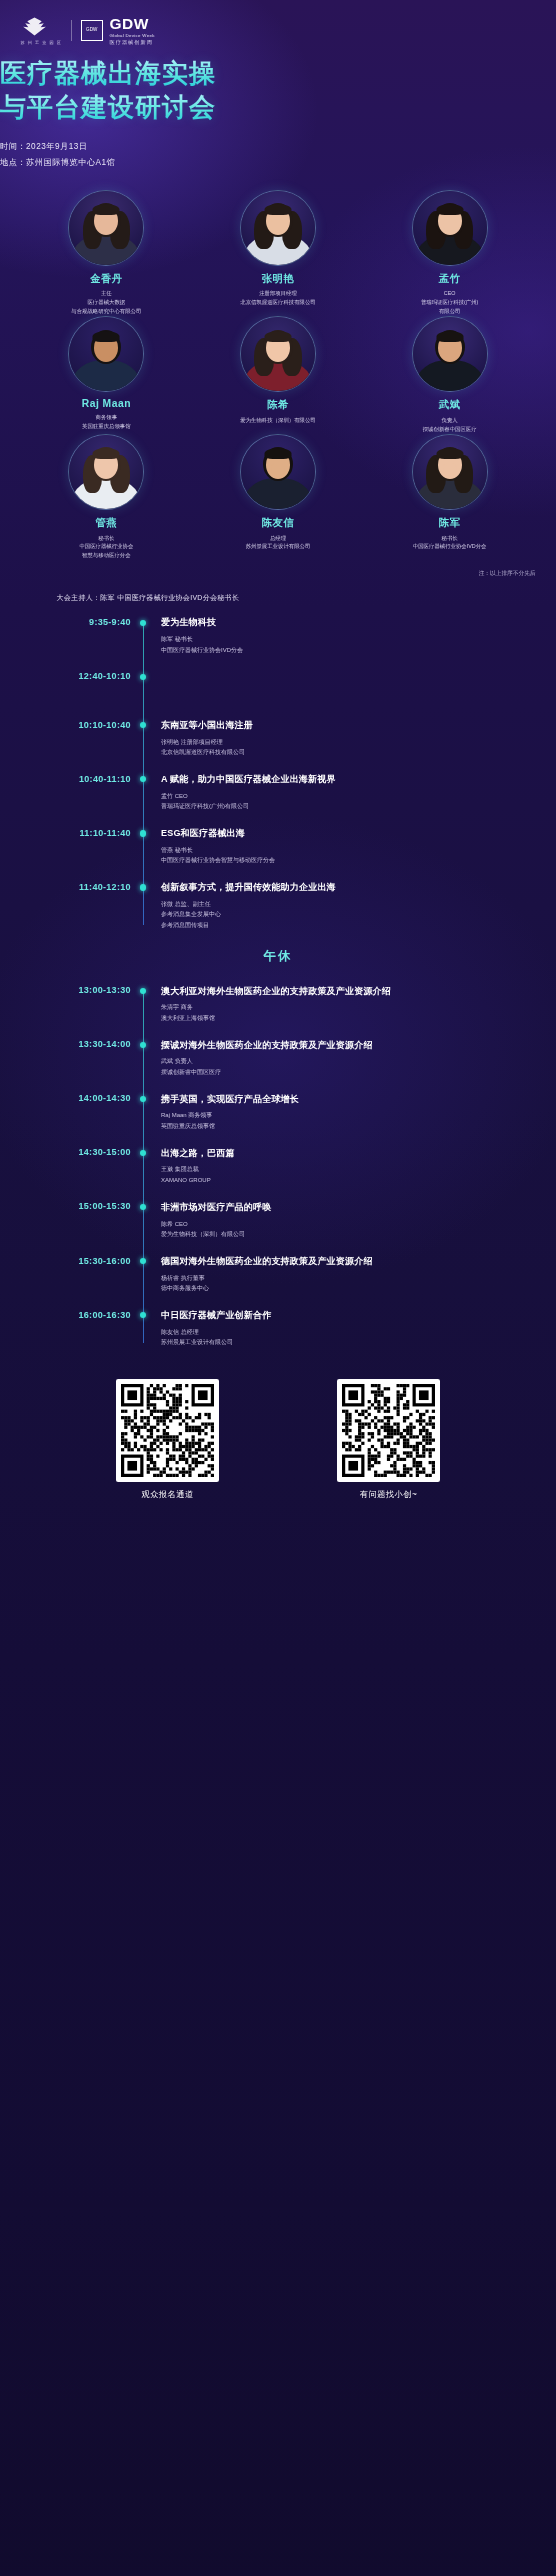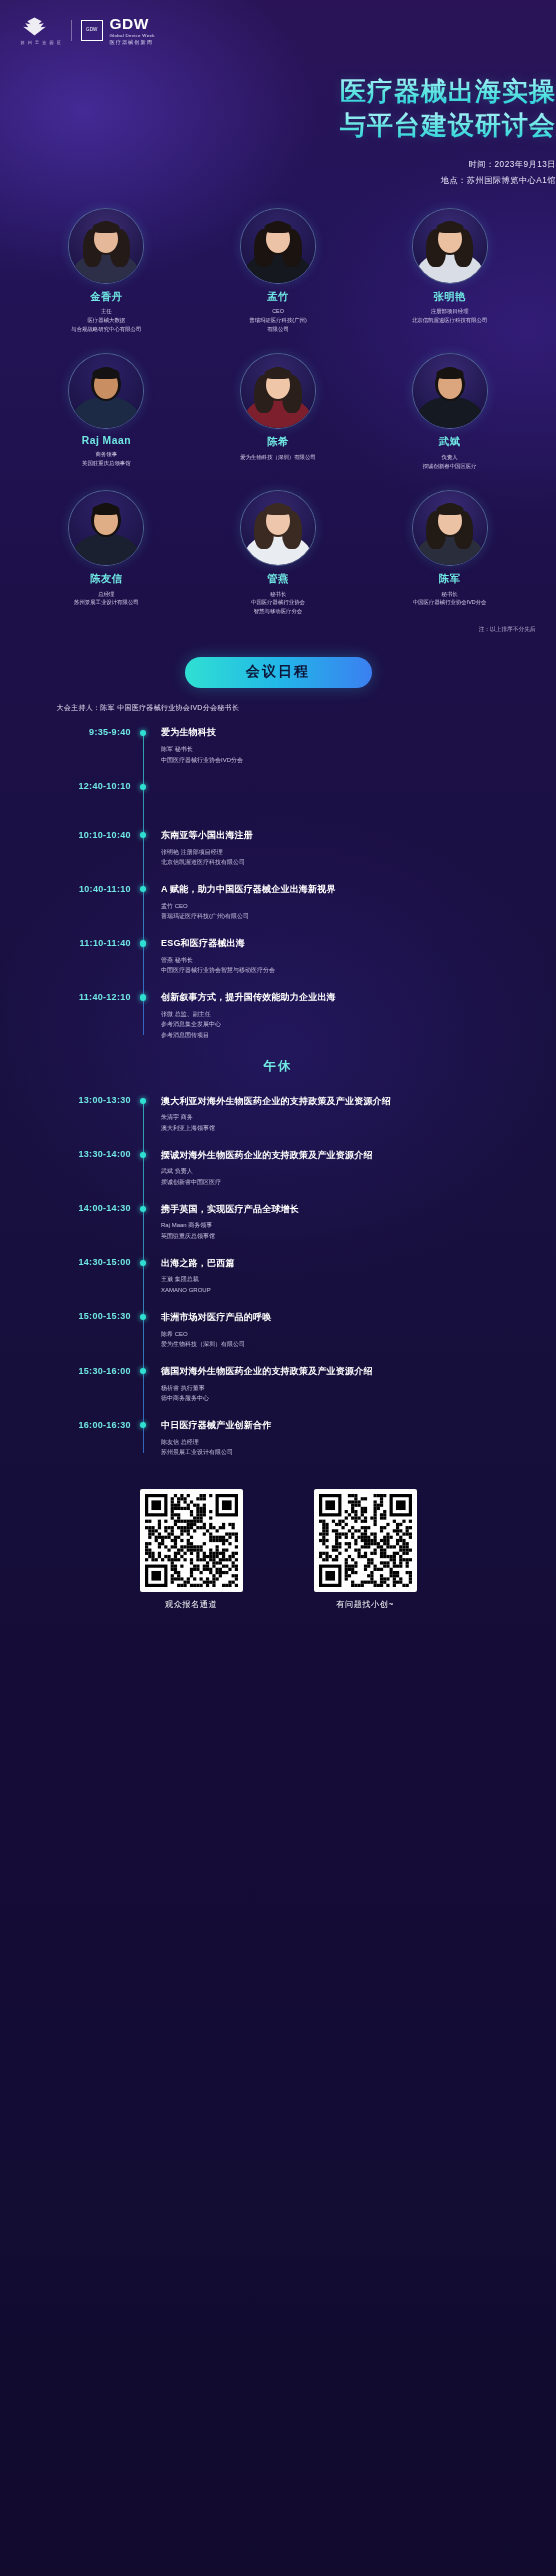--- a/index.html
+++ b/index.html
@@ -49,41 +49,41 @@
     display: flex; align-items: center; justify-content: center;
   }
   .gdw-square span { font-size: 4.6px; line-height: 1.05; text-align:center; color:#fff; }
   .gdw-text .gdw-main {
     font-size: 15.5px; font-weight: bold; letter-spacing: 0.5px; line-height: 1;
   }
   .gdw-text .gdw-sub { font-size: 4.4px; letter-spacing: 0.3px; color:#e6e2f5; margin-top:1.5px;}
   .gdw-text .gdw-cn { font-size: 5.2px; letter-spacing: 1px; color:#d9d3ef; margin-top:1px;}
 
   
-  .title-block { text-align:right; margin-top: 28px; }
+  .title-block { text-align:left; margin-top: 10px; }
   .main-title {
     font-size: 26px;
     font-weight: bold;
     letter-spacing: 1px;
     line-height: 1.34;
     background: linear-gradient(180deg, #bff3ff 0%, #5fe6e0 55%, #21c9d8 100%);
     -webkit-background-clip: text;
     background-clip: text;
     color: transparent;
     text-shadow: 0 0 11.3px rgba(60,220,230,0.18);
   }
   .meta { margin-top: 13.4px; font-size: 8.2px; color: #e9e6f7; line-height: 2.05; letter-spacing:0.5px;}
 
   
   .speakers {
     margin: 17.5px auto 0 auto;
     width: 515px;
     display: grid;
     grid-template-columns: repeat(3, 1fr);
-    row-gap: 19px;
+    row-gap: 0;
   }
   .sp { text-align:center; position: relative; }
   .sp-photo-wrap {
     width: 76px; height: 76px;
     margin: 0 auto;
     position: relative;
   }
   .sp-photo {
     width: 76px; height: 76px;
     border-radius: 50%;
@@ -186,21 +186,21 @@
   .lunch {
     width: 464px; margin: 3.1px auto 14.4px auto;
     text-align: center;
     font-size: 12.4px; font-weight:bold; color:#6fe7e2; letter-spacing: 2.1px;
     padding: 2.1px 0 5.2px 0;
   }
 
   
   .qr-area {
     margin: 31px auto 0 auto;
-    width: 277px;
+    width: 324px;
     display: flex;
     justify-content: space-between;
   }
   .qr-item { text-align: center; }
   .qr-box {
     width: 103px; height: 103px;
     background: #ffffff;
     padding: 5.2px;
     border-radius: 2.1px;
   }
@@ -258,59 +258,59 @@
         <div class="head" style="width:24px;height:28px;background:#e6b89a;top:16.5px;"></div>
         <div class="head" style="width:27px;height:11.3px;background:#241b18;top:13.4px;border-radius:50% 50% 30% 30%;"></div>
         <div class="body" style="width:13.4px;height:11.3px;background:#e6b89a;bottom:34px;border-radius:40%;"></div>
       </div>
     </div>
     <div class="sp-name">金香丹</div>
     <div class="sp-lines">
           <div>主任</div>
           <div>医疗器械大数据</div>
           <div>与合规战略研究中心有限公司</div>
+        </div>
+  </div>
+      <div class="sp">
+    <div class="sp-photo-wrap">
+      <div class="sp-photo">
+        <div class="bg" style="background:radial-gradient(circle at 50% 25%, #382a74, #1a1244 85%);"></div>
+        <div class="body" style="width:68px;height:34px;background:#d8dde6;"></div>
+        <div class="hairL" style="width:19.6px;height:38px;background:#231a16;left:13.4px;top:20.6px;"></div>
+       <div class="hairR" style="width:19.6px;height:38px;background:#231a16;right:13.4px;top:20.6px;"></div>
+        <div class="head" style="width:30px;height:34px;background:#231a16;top:12.4px;"></div>
+        <div class="head" style="width:24px;height:28px;background:#ebc0a0;top:16.5px;"></div>
+        <div class="head" style="width:27px;height:11.3px;background:#231a16;top:13.4px;border-radius:50% 50% 30% 30%;"></div>
+        <div class="body" style="width:13.4px;height:11.3px;background:#ebc0a0;bottom:34px;border-radius:40%;"></div>
+      </div>
+    </div>
+    <div class="sp-name">张明艳</div>
+    <div class="sp-lines">
+          <div>注册部项目经理</div>
+          <div>北京信凯渥道医疗科技有限公司</div>
         </div>
   </div>
       <div class="sp">
     <div class="sp-photo-wrap">
       <div class="sp-photo">
         <div class="bg" style="background:radial-gradient(circle at 50% 25%, #2f2468, #1a1244 85%);"></div>
         <div class="body" style="width:68px;height:34px;background:#16181f;"></div>
         <div class="hairL" style="width:19.6px;height:38px;background:#1b1310;left:13.4px;top:20.6px;"></div>
        <div class="hairR" style="width:19.6px;height:38px;background:#1b1310;right:13.4px;top:20.6px;"></div>
         <div class="head" style="width:30px;height:34px;background:#1b1310;top:12.4px;"></div>
         <div class="head" style="width:24px;height:28px;background:#ecc3a6;top:16.5px;"></div>
         <div class="head" style="width:27px;height:11.3px;background:#1b1310;top:13.4px;border-radius:50% 50% 30% 30%;"></div>
         <div class="body" style="width:13.4px;height:11.3px;background:#ecc3a6;bottom:34px;border-radius:40%;"></div>
       </div>
     </div>
     <div class="sp-name">孟竹</div>
     <div class="sp-lines">
           <div>CEO</div>
           <div>普瑞玛证医疗科技(广州)</div>
           <div>有限公司</div>
-        </div>
-  </div>
-      <div class="sp">
-    <div class="sp-photo-wrap">
-      <div class="sp-photo">
-        <div class="bg" style="background:radial-gradient(circle at 50% 25%, #382a74, #1a1244 85%);"></div>
-        <div class="body" style="width:68px;height:34px;background:#d8dde6;"></div>
-        <div class="hairL" style="width:19.6px;height:38px;background:#231a16;left:13.4px;top:20.6px;"></div>
-       <div class="hairR" style="width:19.6px;height:38px;background:#231a16;right:13.4px;top:20.6px;"></div>
-        <div class="head" style="width:30px;height:34px;background:#231a16;top:12.4px;"></div>
-        <div class="head" style="width:24px;height:28px;background:#ebc0a0;top:16.5px;"></div>
-        <div class="head" style="width:27px;height:11.3px;background:#231a16;top:13.4px;border-radius:50% 50% 30% 30%;"></div>
-        <div class="body" style="width:13.4px;height:11.3px;background:#ebc0a0;bottom:34px;border-radius:40%;"></div>
-      </div>
-    </div>
-    <div class="sp-name">张明艳</div>
-    <div class="sp-lines">
-          <div>注册部项目经理</div>
-          <div>北京信凯渥道医疗科技有限公司</div>
         </div>
   </div>
       <div class="sp">
     <div class="sp-photo-wrap">
       <div class="sp-photo">
         <div class="bg" style="background:radial-gradient(circle at 50% 25%, #2c2066, #1a1244 85%);"></div>
         <div class="body" style="width:68px;height:34px;background:#1c2a46;"></div>
 
         <div class="head" style="width:30px;height:34px;background:#151213;top:12.4px;"></div>
         <div class="head" style="width:24px;height:28px;background:#c98f63;top:16.5px;"></div>
@@ -356,53 +356,53 @@
     </div>
     <div class="sp-name">武斌</div>
     <div class="sp-lines">
           <div>负责人</div>
           <div>摆诚创新睿中国区医疗</div>
         </div>
   </div>
       <div class="sp">
     <div class="sp-photo-wrap">
       <div class="sp-photo">
-        <div class="bg" style="background:radial-gradient(circle at 50% 25%, #2e2268, #1a1244 85%);"></div>
-        <div class="body" style="width:68px;height:34px;background:#1a2030;"></div>
-
-        <div class="head" style="width:30px;height:34px;background:#15110f;top:12.4px;"></div>
-        <div class="head" style="width:24px;height:28px;background:#dfae86;top:16.5px;"></div>
-        <div class="head" style="width:27px;height:11.3px;background:#15110f;top:13.4px;border-radius:50% 50% 30% 30%;"></div>
-        <div class="body" style="width:13.4px;height:11.3px;background:#dfae86;bottom:34px;border-radius:40%;"></div>
-      </div>
-    </div>
-    <div class="sp-name">陈友信</div>
-    <div class="sp-lines">
-          <div>总经理</div>
-          <div>苏州景展工业设计有限公司</div>
-        </div>
-  </div>
-      <div class="sp">
-    <div class="sp-photo-wrap">
-      <div class="sp-photo">
         <div class="bg" style="background:radial-gradient(circle at 50% 25%, #34276e, #1a1244 85%);"></div>
         <div class="body" style="width:68px;height:34px;background:#e9edf2;"></div>
         <div class="hairL" style="width:19.6px;height:38px;background:#3a2a22;left:13.4px;top:20.6px;"></div>
        <div class="hairR" style="width:19.6px;height:38px;background:#3a2a22;right:13.4px;top:20.6px;"></div>
         <div class="head" style="width:30px;height:34px;background:#3a2a22;top:12.4px;"></div>
         <div class="head" style="width:24px;height:28px;background:#eec6ab;top:16.5px;"></div>
         <div class="head" style="width:27px;height:11.3px;background:#3a2a22;top:13.4px;border-radius:50% 50% 30% 30%;"></div>
         <div class="body" style="width:13.4px;height:11.3px;background:#eec6ab;bottom:34px;border-radius:40%;"></div>
       </div>
     </div>
     <div class="sp-name">管燕</div>
     <div class="sp-lines">
           <div>秘书长</div>
           <div>中国医疗器械行业协会</div>
           <div>智慧与移动医疗分会</div>
+        </div>
+  </div>
+      <div class="sp">
+    <div class="sp-photo-wrap">
+      <div class="sp-photo">
+        <div class="bg" style="background:radial-gradient(circle at 50% 25%, #2e2268, #1a1244 85%);"></div>
+        <div class="body" style="width:68px;height:34px;background:#1a2030;"></div>
+
+        <div class="head" style="width:30px;height:34px;background:#15110f;top:12.4px;"></div>
+        <div class="head" style="width:24px;height:28px;background:#dfae86;top:16.5px;"></div>
+        <div class="head" style="width:27px;height:11.3px;background:#15110f;top:13.4px;border-radius:50% 50% 30% 30%;"></div>
+        <div class="body" style="width:13.4px;height:11.3px;background:#dfae86;bottom:34px;border-radius:40%;"></div>
+      </div>
+    </div>
+    <div class="sp-name">陈友信</div>
+    <div class="sp-lines">
+          <div>总经理</div>
+          <div>苏州景展工业设计有限公司</div>
         </div>
   </div>
       <div class="sp">
     <div class="sp-photo-wrap">
       <div class="sp-photo">
         <div class="bg" style="background:radial-gradient(circle at 50% 25%, #392b75, #1a1244 85%);"></div>
         <div class="body" style="width:68px;height:34px;background:#2a2d3c;"></div>
         <div class="hairL" style="width:19.6px;height:38px;background:#221a15;left:13.4px;top:20.6px;"></div>
        <div class="hairR" style="width:19.6px;height:38px;background:#221a15;right:13.4px;top:20.6px;"></div>
         <div class="head" style="width:30px;height:34px;background:#221a15;top:12.4px;"></div>
@@ -413,21 +413,20 @@
     </div>
     <div class="sp-name">陈军</div>
     <div class="sp-lines">
           <div>秘书长</div>
           <div>中国医疗器械行业协会IVD分会</div>
         </div>
   </div>
     </div>
   <div class="note">注：以上排序不分先后</div>
 
-  <div class="agenda-header">会议日程</div>
   <div class="host">大会主持人：陈军  中国医疗器械行业协会IVD分会秘书长</div>
 
   <div class="timeline" id="timeline-top">
       <div class="row">
       <div class="time">9:35-9:40</div>
       <div class="dot"></div>
       <div class="content">
         <div class="rtitle">爱为生物科技</div>
         <div class="rsub">
             <div>陈军  秘书长</div>

